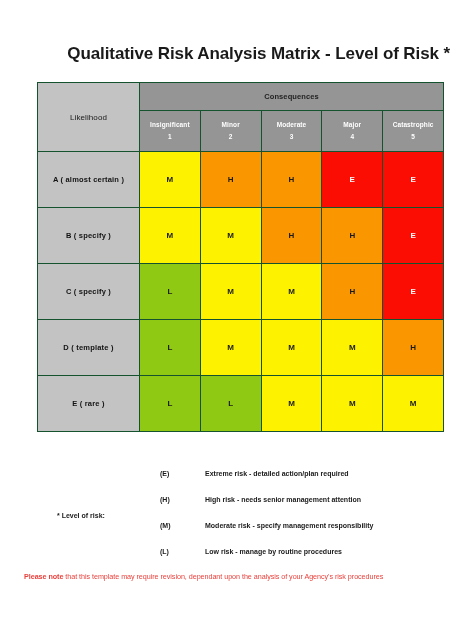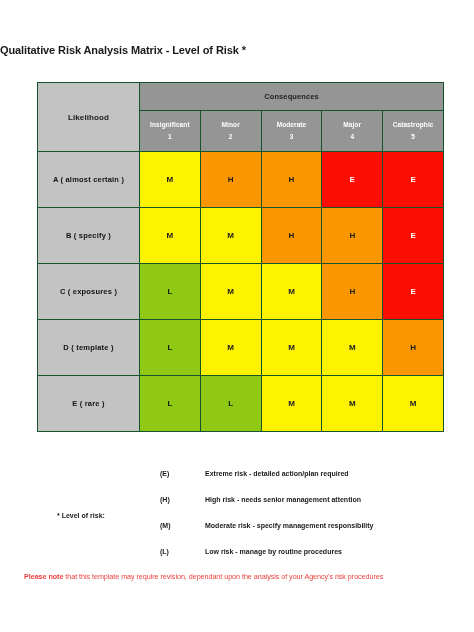--- a/index.html
+++ b/index.html
@@ -15,22 +15,22 @@
     overflow: hidden;
     position: relative;
   }
 
   
   #page-title {
     position: absolute;
     left: 0;
     top: 44px;
     width: 450px;
-    text-align: left;
-    font-size: 11px;
+    text-align: right;
+    font-size: 17px;
     font-weight: bold;
     letter-spacing: -0.1px;
     color: #1a1a1a;
   }
 
   
   #risk-matrix {
     position: absolute;
     left: 37px;
     top: 82px;
@@ -42,21 +42,21 @@
     border: 1px solid #14532d;
     padding: 0;
     text-align: center;
     vertical-align: middle;
   }
 
   .hdr-likelihood {
     background: #c3c3c3;
     width: 101px;
     font-size: 8px;
-    font-weight: bold;
+    font-weight: normal;
     color: #1a1a1a;
     letter-spacing: 0.1px;
   }
   .hdr-consequences {
     background: #959595;
     font-size: 7.5px;
     font-weight: bold;
     color: #1f1f1f;
     height: 27px;
     letter-spacing: 0.1px;
@@ -187,21 +187,21 @@
     </tr>
     <tr>
       <td class="row-label">B  ( specify )</td>
       <td class="cell lvl-M">M</td>
       <td class="cell lvl-M">M</td>
       <td class="cell lvl-H">H</td>
       <td class="cell lvl-H">H</td>
       <td class="cell lvl-E">E</td>
     </tr>
     <tr>
-      <td class="row-label">C  ( exposures )</td>
+      <td class="row-label">C  ( specify )</td>
       <td class="cell lvl-L">L</td>
       <td class="cell lvl-M">M</td>
       <td class="cell lvl-M">M</td>
       <td class="cell lvl-H">H</td>
       <td class="cell lvl-E">E</td>
     </tr>
     <tr>
       <td class="row-label">D  ( template )</td>
       <td class="cell lvl-L">L</td>
       <td class="cell lvl-M">M</td>

